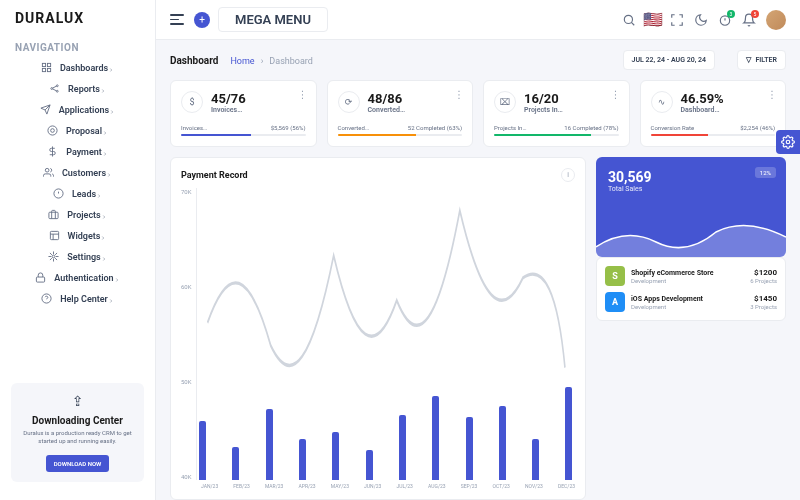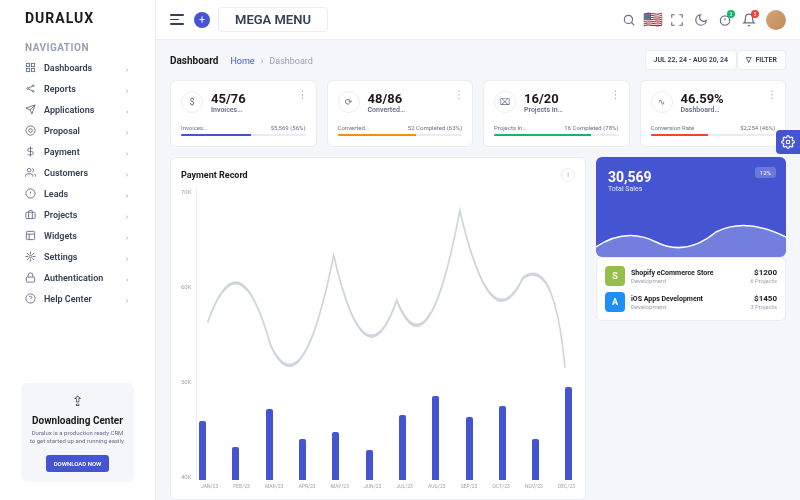--- a/index.html
+++ b/index.html
@@ -1,20 +1,20 @@
 <!DOCTYPE html>
 <html><head>
 <meta charset="utf-8">
 <style>
 *{margin:0;padding:0;box-sizing:border-box;font-family:-apple-system,BlinkMacSystemFont,"Segoe UI",Roboto,sans-serif}
 body{background:#f5f6fa;width:800px;height:500px;overflow:hidden;display:flex}
-.sidebar{width:156px;background:#fff;border-right:1px solid #eaecf0;display:flex;flex-direction:column;padding:10px 11px}
+.sidebar{width:156px;background:#fff;border-right:1px solid #eaecf0;display:flex;flex-direction:column;padding:10px 1px}
 .logo{font-size:14px;font-weight:700;letter-spacing:1px;padding:0 14px 10px;color:#1a1a1a}
 .nav-title{font-size:10px;font-weight:700;color:#98a2b3;letter-spacing:0.5px;padding:6px 14px 4px}
-.nav-item{display:flex;align-items:center;justify-content:space-between;padding:5px 14px;cursor:pointer;font-size:9px;color:#344054;font-weight:600}
+.nav-item{display:flex;align-items:center;justify-content:center;padding:5px 14px;cursor:pointer;font-size:9px;color:#344054;font-weight:600}
 .nav-left{display:flex;align-items:center;gap:8px}
 .nav-icon{width:11px;height:11px;display:flex;align-items:center;justify-content:center;color:#667085}
 .chev{width:6px;height:6px;color:#667085}
 .dl-box{margin:8px 10px;background:#f5f6fa;border-radius:6px;padding:10px 8px;text-align:center}
 .dl-icon{font-size:14px;color:#344054;margin-bottom:6px}
 .dl-title{font-size:10px;font-weight:700;color:#1a1a1a;margin-bottom:3px}
 .dl-sub{font-size:6px;color:#667085;line-height:1.3;margin-bottom:6px}
 .dl-btn{background:#4555d2;color:#fff;font-size:6px;font-weight:600;padding:5px 8px;border:none;border-radius:3px;cursor:pointer}
 .main{flex:1;display:flex;flex-direction:column}
 .topbar{height:40px;background:#fff;display:flex;align-items:center;justify-content:space-between;padding:0 14px;border-bottom:1px solid #eaecf0}
@@ -28,21 +28,21 @@
 .badge{position:absolute;top:-3px;right:-3px;width:8px;height:8px;border-radius:50%;font-size:5px;color:#fff;display:flex;align-items:center;justify-content:center}
 .badge.green{background:#12b76a}
 .badge.red{background:#f04438}
 .avatar{width:20px;height:20px;border-radius:50%;background:linear-gradient(135deg,#d4a574,#c08a5a);cursor:pointer}
 .crumb-row{display:flex;align-items:center;justify-content:space-between;padding:10px 14px}
 .crumbs{display:flex;align-items:flex-end;gap:6px;font-size:9px}
 .crumb-main{font-weight:700;color:#1a1a1a;font-size:10px;margin-right:6px}
 .crumb-link{color:#4555d2;font-weight:400}
 .crumb-sep{color:#98a2b3}
 .crumb-cur{color:#98a2b3}
-.crumb-btns{display:flex;gap:0}
+.crumb-btns{display:flex;gap:22px}
 .date-btn,.filter-btn{font-size:7px;font-weight:600;color:#344054;padding:5px 8px;border:1px solid #eaecf0;background:#fff;border-radius:4px;cursor:pointer;display:flex;align-items:center;gap:4px}
 .stats{display:flex;gap:10px;padding:0 14px}
 .stat{flex:1;background:#fff;border:1px solid #eaecf0;border-radius:6px;padding:10px;position:relative}
 .stat-top{display:flex;align-items:flex-start;gap:8px}
 .stat-icon{width:22px;height:22px;border:1px solid #eaecf0;border-radius:50%;display:flex;align-items:center;justify-content:center;font-size:9px;color:#667085}
 .stat-val{font-size:13px;font-weight:700;color:#1a1a1a}
 .stat-lbl{font-size:7px;color:#667085;font-weight:600}
 .stat-dots{position:absolute;top:8px;right:8px;cursor:pointer;color:#98a2b3;font-size:10px}
 .stat-bot{margin-top:10px;display:flex;justify-content:space-between;font-size:6px;color:#667085}
 .bar{height:2px;background:#eaecf0;border-radius:1px;margin-top:3px;overflow:hidden}

